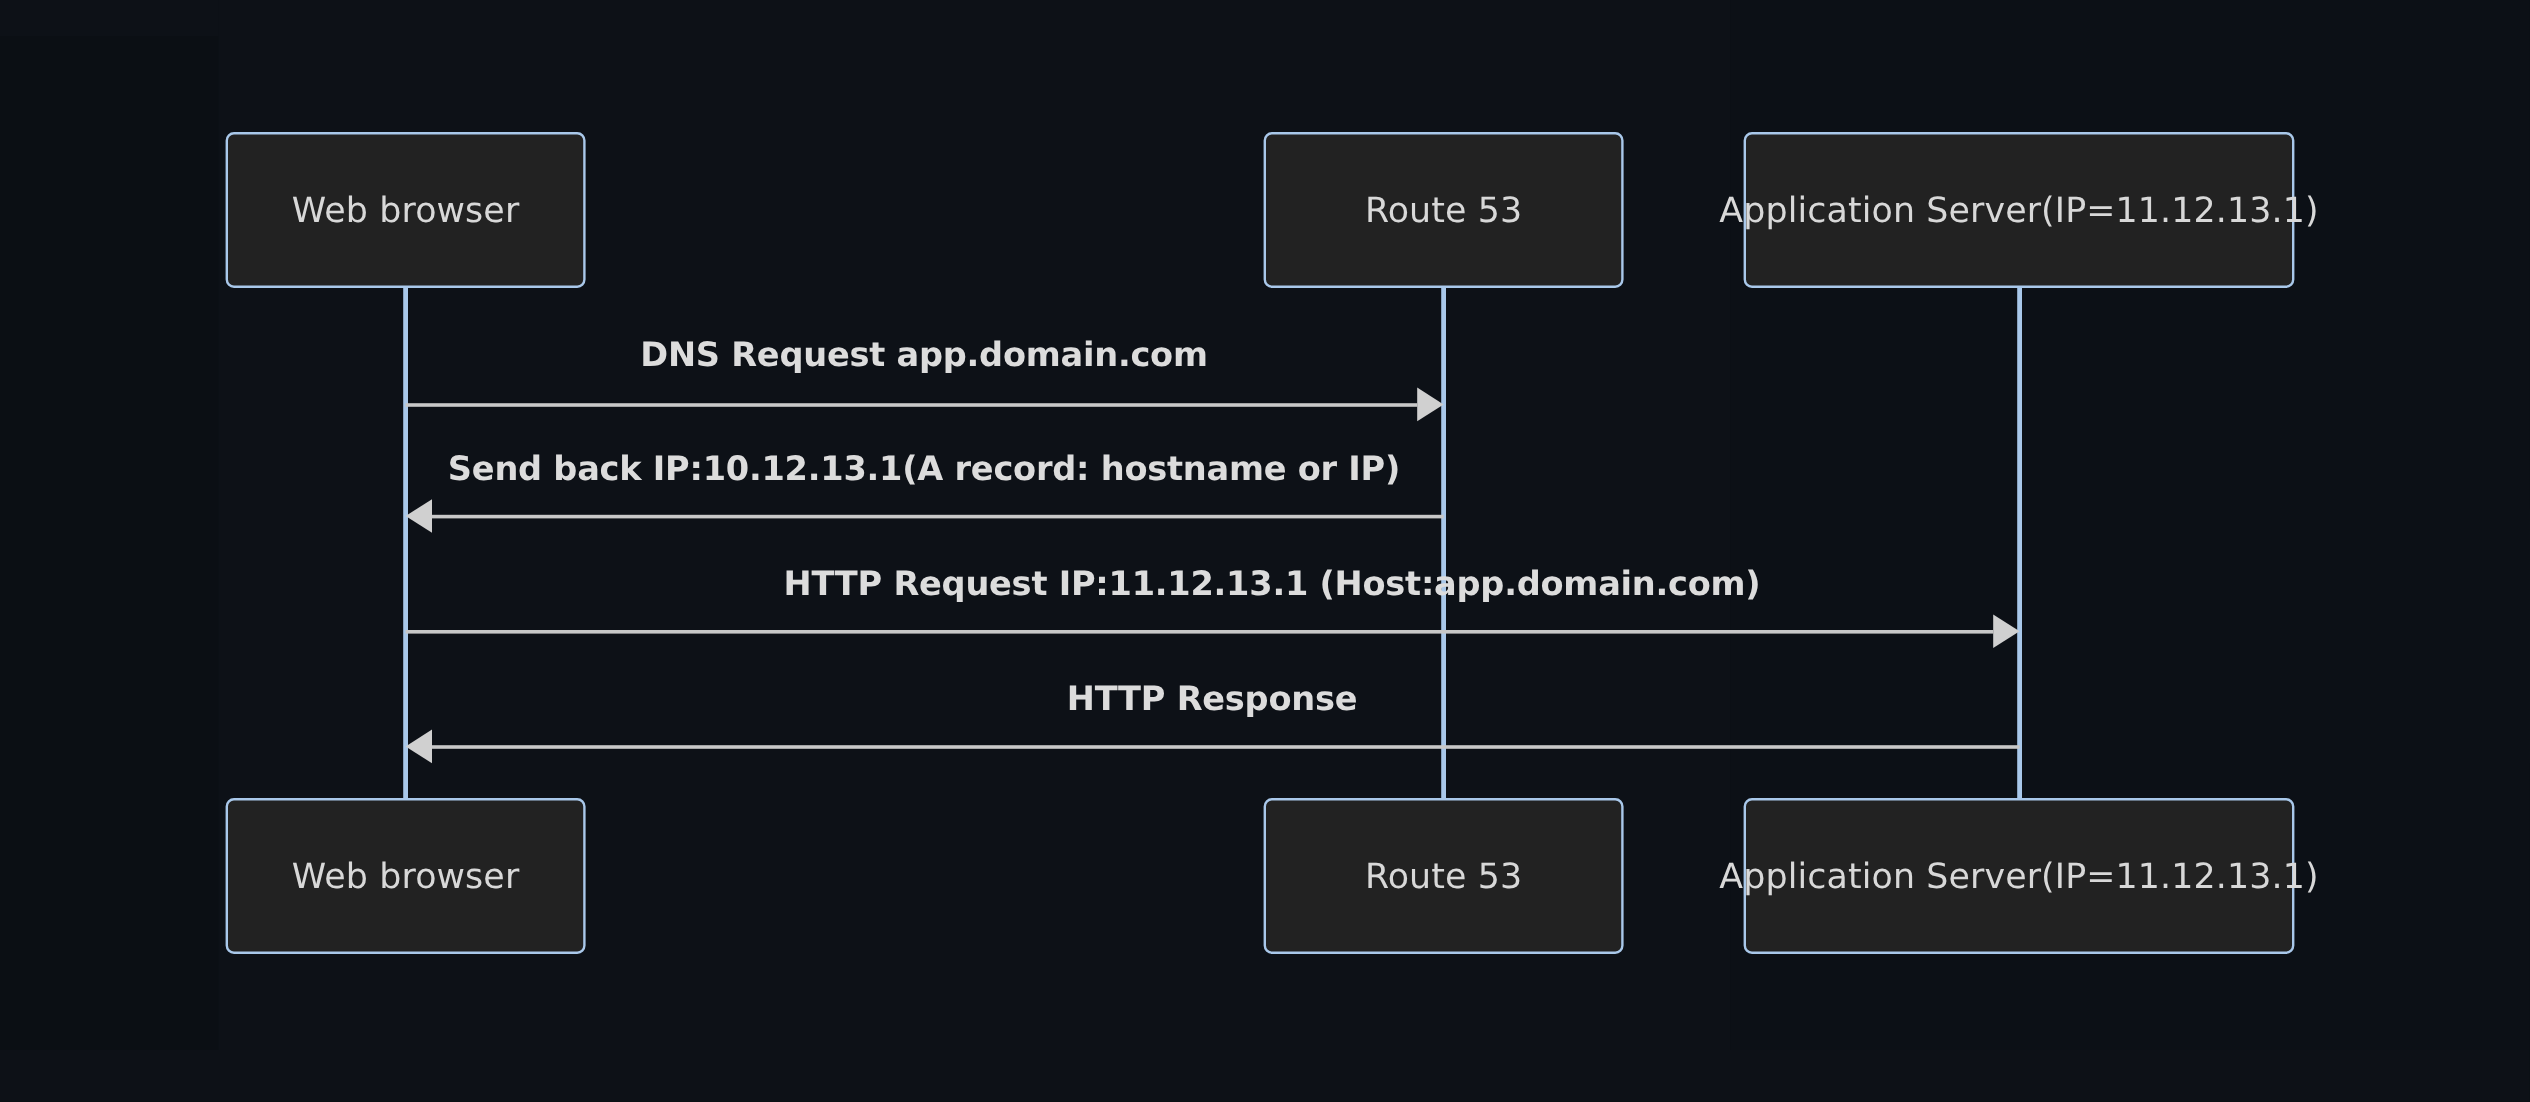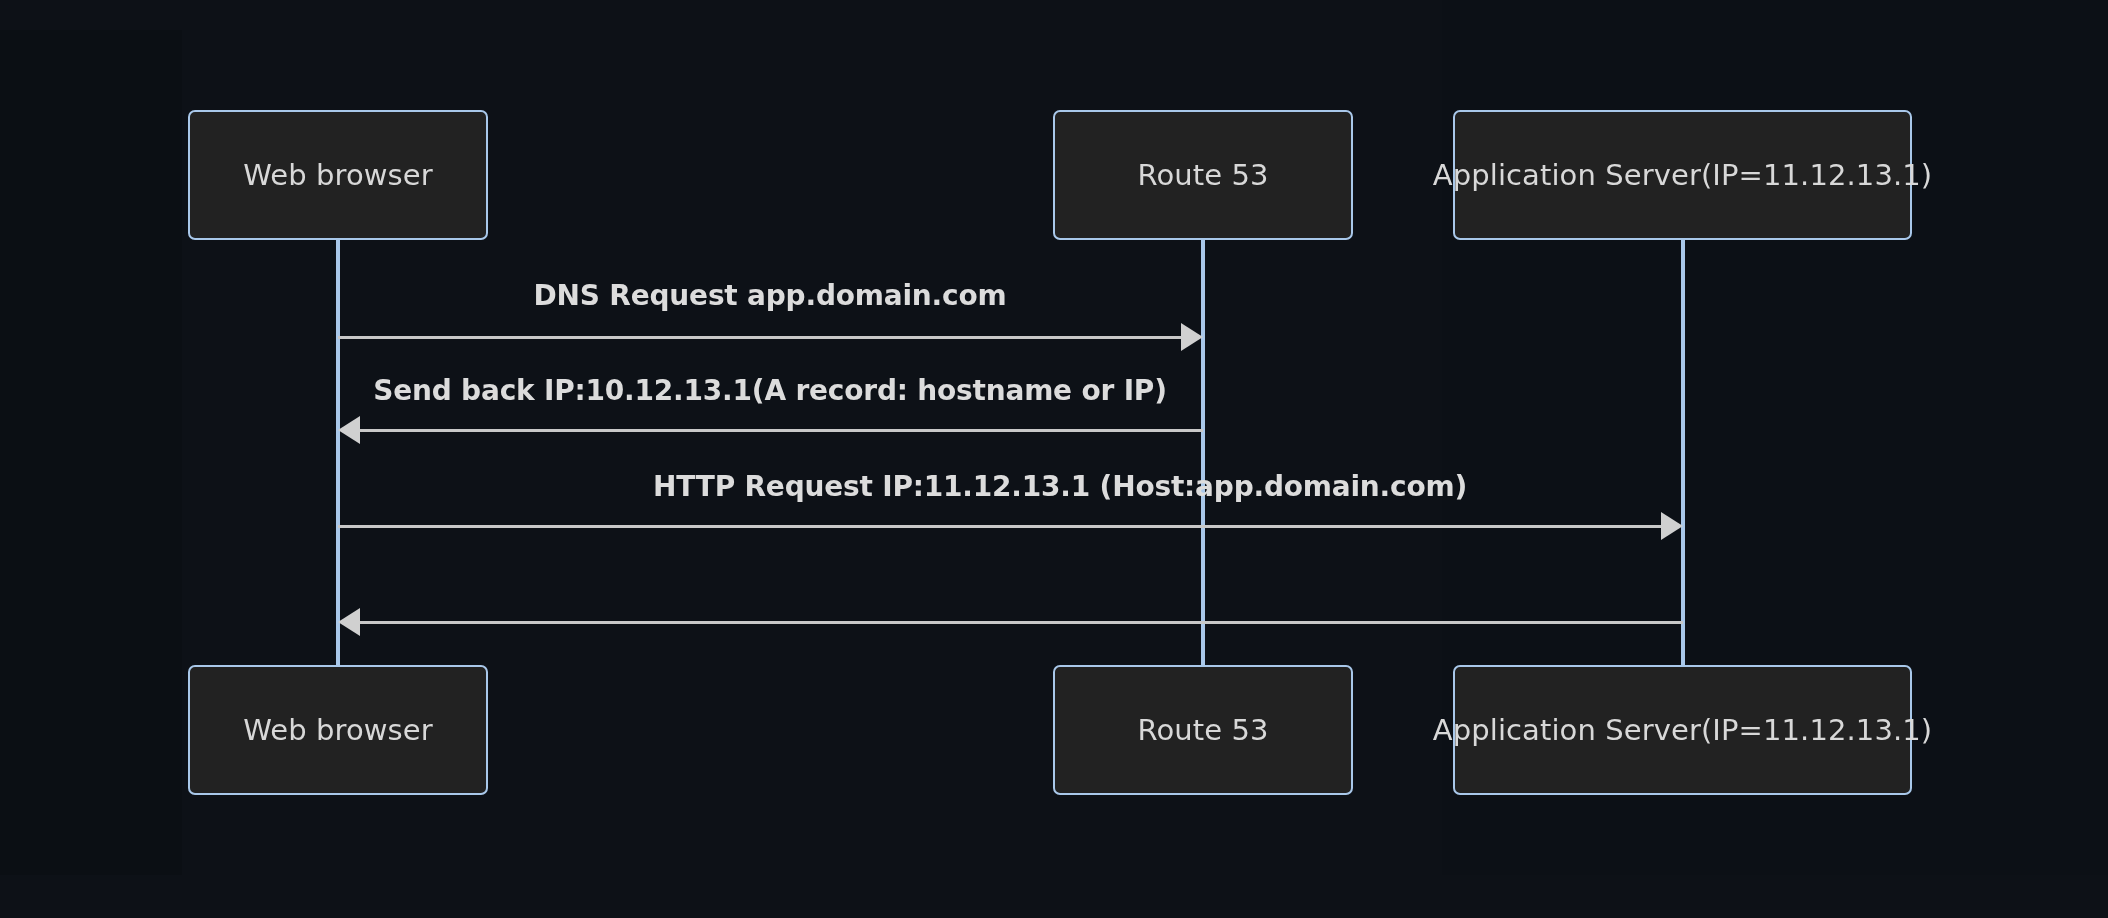--- a/index.html
+++ b/index.html
@@ -137,16 +137,17 @@
   <div class="arrowhead right" style="left:1181px; top:323px;"></div>
 
   <div class="msg-label" style="left:770px; top:374px;">Send back IP:10.12.13.1(A record: hostname or IP)</div>
   <div class="msg-line" style="left:360px; top:429px; width:843px;"></div>
   <div class="arrowhead left" style="left:338px; top:416px;"></div>
 
   <div class="msg-label" style="left:1060px; top:470px;">HTTP Request IP:11.12.13.1 (Host:app.domain.com)</div>
   <div class="msg-line" style="left:338px; top:525px; width:1323px;"></div>
   <div class="arrowhead right" style="left:1661px; top:512px;"></div>
 
+  <div class="msg-label" style="left:1010px; top:566px;">HTTP Response</div>
   <div class="msg-line" style="left:360px; top:621px; width:1323px;"></div>
   <div class="arrowhead left" style="left:338px; top:608px;"></div>
 
 </div>
 
 </body></html>

